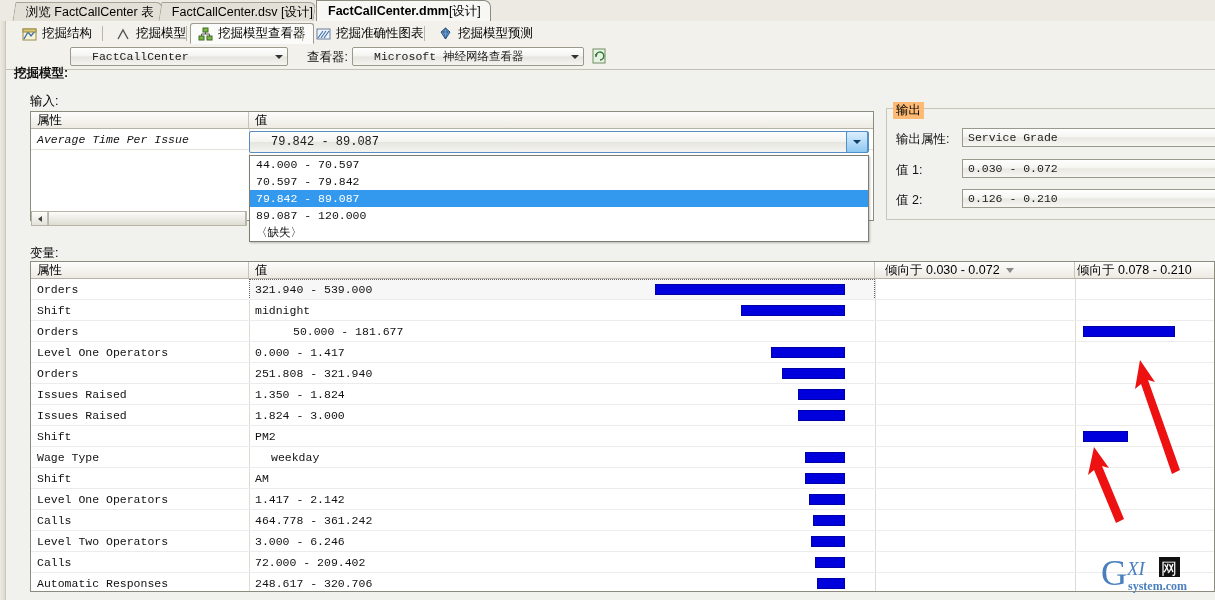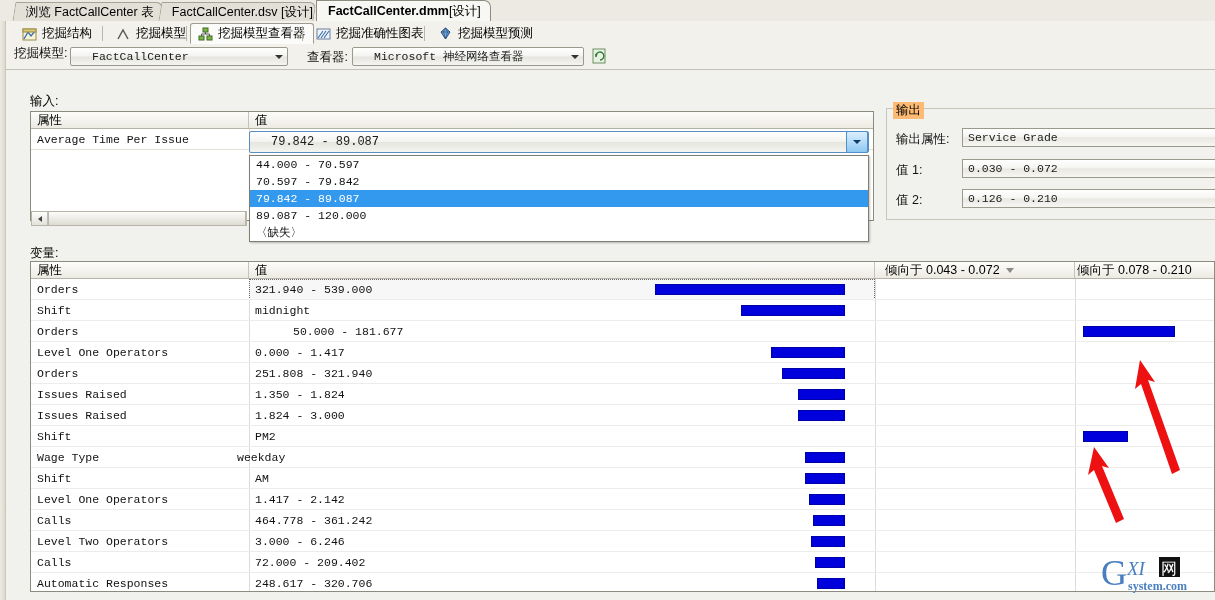--- a/index.html
+++ b/index.html
@@ -323,21 +323,21 @@
         <svg width="15" height="14" viewBox="0 0 15 14">
           <path d="M3 5 L7.5 1 L12 5 L7.5 12 Z" fill="#6fa8dc" stroke="#2b4f7a"></path>
           <path d="M3 5 L12 5 M7.5 1 L5.5 5 L7.5 12 M7.5 1 L9.5 5 L7.5 12" stroke="#2b4f7a" stroke-width=".7" fill="none"></path>
         </svg>
       </span>
       <span>挖掘模型预测</span>
     </div>
   </div>
 
   <div class="selrow">
-    <div class="lbl" style="left:14px; top:0;">挖掘模型:</div>
+    <div class="lbl" style="left:14px; top:20px;font-weight:bold;">挖掘模型:</div>
 
     <div class="combo" style="left:70px; top:2px; width:218px;">
       <span class="ctext">FactCallCenter</span>
       <span class="cbtn">
           <i class="caret"></i>
         </span>
     </div>
 
     <div class="lbl" style="left:307px; top:4px;">查看器:</div>
 
@@ -362,21 +362,21 @@
   <div class="grouplabel" style="left:30px; top:93px;">输入:</div>
 
   <div class="grid" style="left:30px; top:111px; width:844px; height:110px;">
     <div class="gridhead">
       <div class="hcell" style="left:0; width:218px;">属性</div>
       <div class="hcell nb" style="left:218px; right:0; width:625px;">值</div>
     </div>
     <div class="vline" style="left:218px; height:93px; background:#dedcd2;"></div>
 
     <div class="row" style="top:17px;">
-      <div class="cell" style="left:0; width:218px;">Average Time Per Issue</div>
+      <div class="cell" style="left:0; width:218px;font-style:italic;">Average Time Per Issue</div>
     </div>
 
     <div class="rowline" style="top:37px; position:absolute; left:0; width:100%; height:1px; background:#e4e2d8;"></div>
   </div>
 
   <div class="combo" style="left:249px; top:131px; width:620px; height:22px; border:1px solid #5a8cc0;">
     <span class="ctext" style="font-size:12px;">79.842 - 89.087</span>
     <span class="cbtn" style="width:20px;height:20px;background:linear-gradient(#dcefff,#8ec8f0);border:1px solid #4f90c8;border-radius:2px;">
       <i class="caret" style="border-top-color:#0b3d66;"></i>
     </span>
@@ -410,21 +410,21 @@
   <div class="fieldbox" style="left:962px; top:189px; width:258px;">0.126 - 0.210</div>
 
   <div class="grouplabel" style="left:30px; top:245px;">变量:</div>
 
   <div class="grid" style="left:30px; top:261px; width:1185px; height:331px;">
 
     <div class="gridhead">
       <div class="hcell" style="left:0; width:218px;">属性</div>
       <div class="hcell" style="left:218px; width:626px;">值</div>
       <div class="hcell" style="left:844px; width:200px; padding-left:10px;">
-        <span>倾向于 0.043 - 0.072</span>
+        <span>倾向于 0.030 - 0.072</span>
         <span class="sortglyph"></span>
       </div>
       <div class="hcell nb" style="left:1044px; width:141px; padding-left:2px;">
         <span>倾向于 0.078 - 0.210</span>
       </div>
     </div>
 
     <div class="vline" style="left:218px; height:314px;"></div>
     <div class="vline" style="left:844px; height:314px;"></div>
     <div class="vline" style="left:1044px; height:314px;"></div>
@@ -473,21 +473,21 @@
           <div class="bar" style="width: 47.5px; left: 766.5px; top: 5px; background: rgb(0, 0, 221);"></div>
         </div>
         <div class="row" style="top: 164px;">
           <div class="cell" style="left: 0px; width: 218px;">Shift</div>
           <div class="cell" style="left: 218px; width: 626px;">PM2</div>
           <div class="rowline"></div>
           <div class="bar" style="width: 44.88px; left: 1052px; top: 5px; background: rgb(0, 0, 221);"></div>
         </div>
         <div class="row" style="top: 185px;">
           <div class="cell" style="left: 0px; width: 218px;">Wage Type</div>
-          <div class="cell" style="left: 200px; width: 626px;">weekday</div>
+          <div class="cell" style="left: 234px; width: 626px;">weekday</div>
           <div class="rowline"></div>
           <div class="bar" style="width: 39.9px; left: 774.1px; top: 5px; background: rgb(0, 0, 221);"></div>
         </div>
         <div class="row" style="top: 206px;">
           <div class="cell" style="left: 0px; width: 218px;">Shift</div>
           <div class="cell" style="left: 218px; width: 626px;">AM</div>
           <div class="rowline"></div>
           <div class="bar" style="width: 39.9px; left: 774.1px; top: 5px; background: rgb(0, 0, 221);"></div>
         </div>
         <div class="row" style="top: 227px;">

